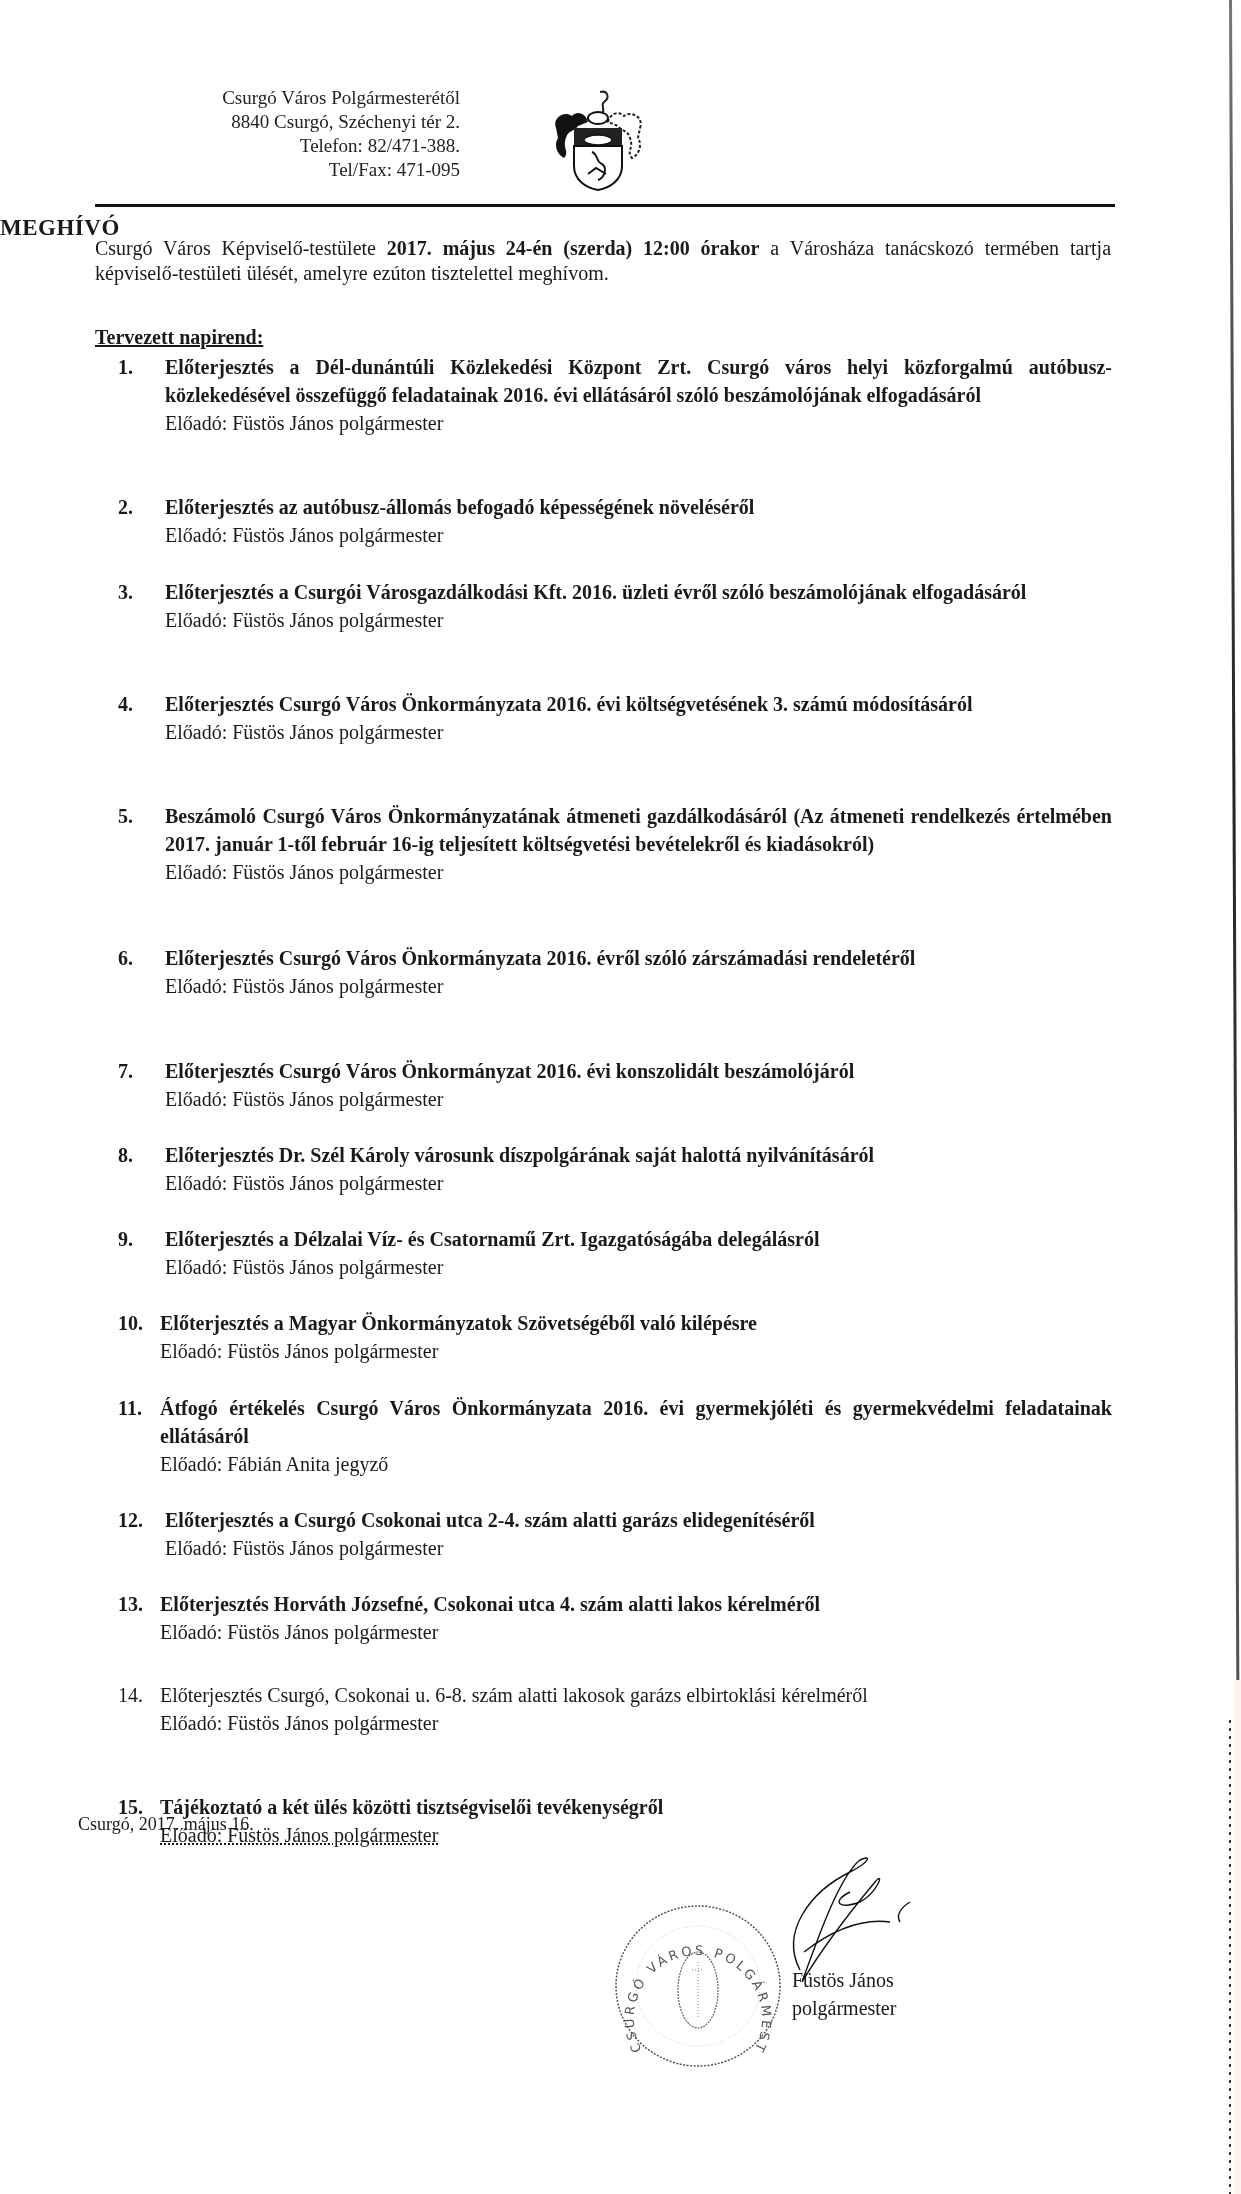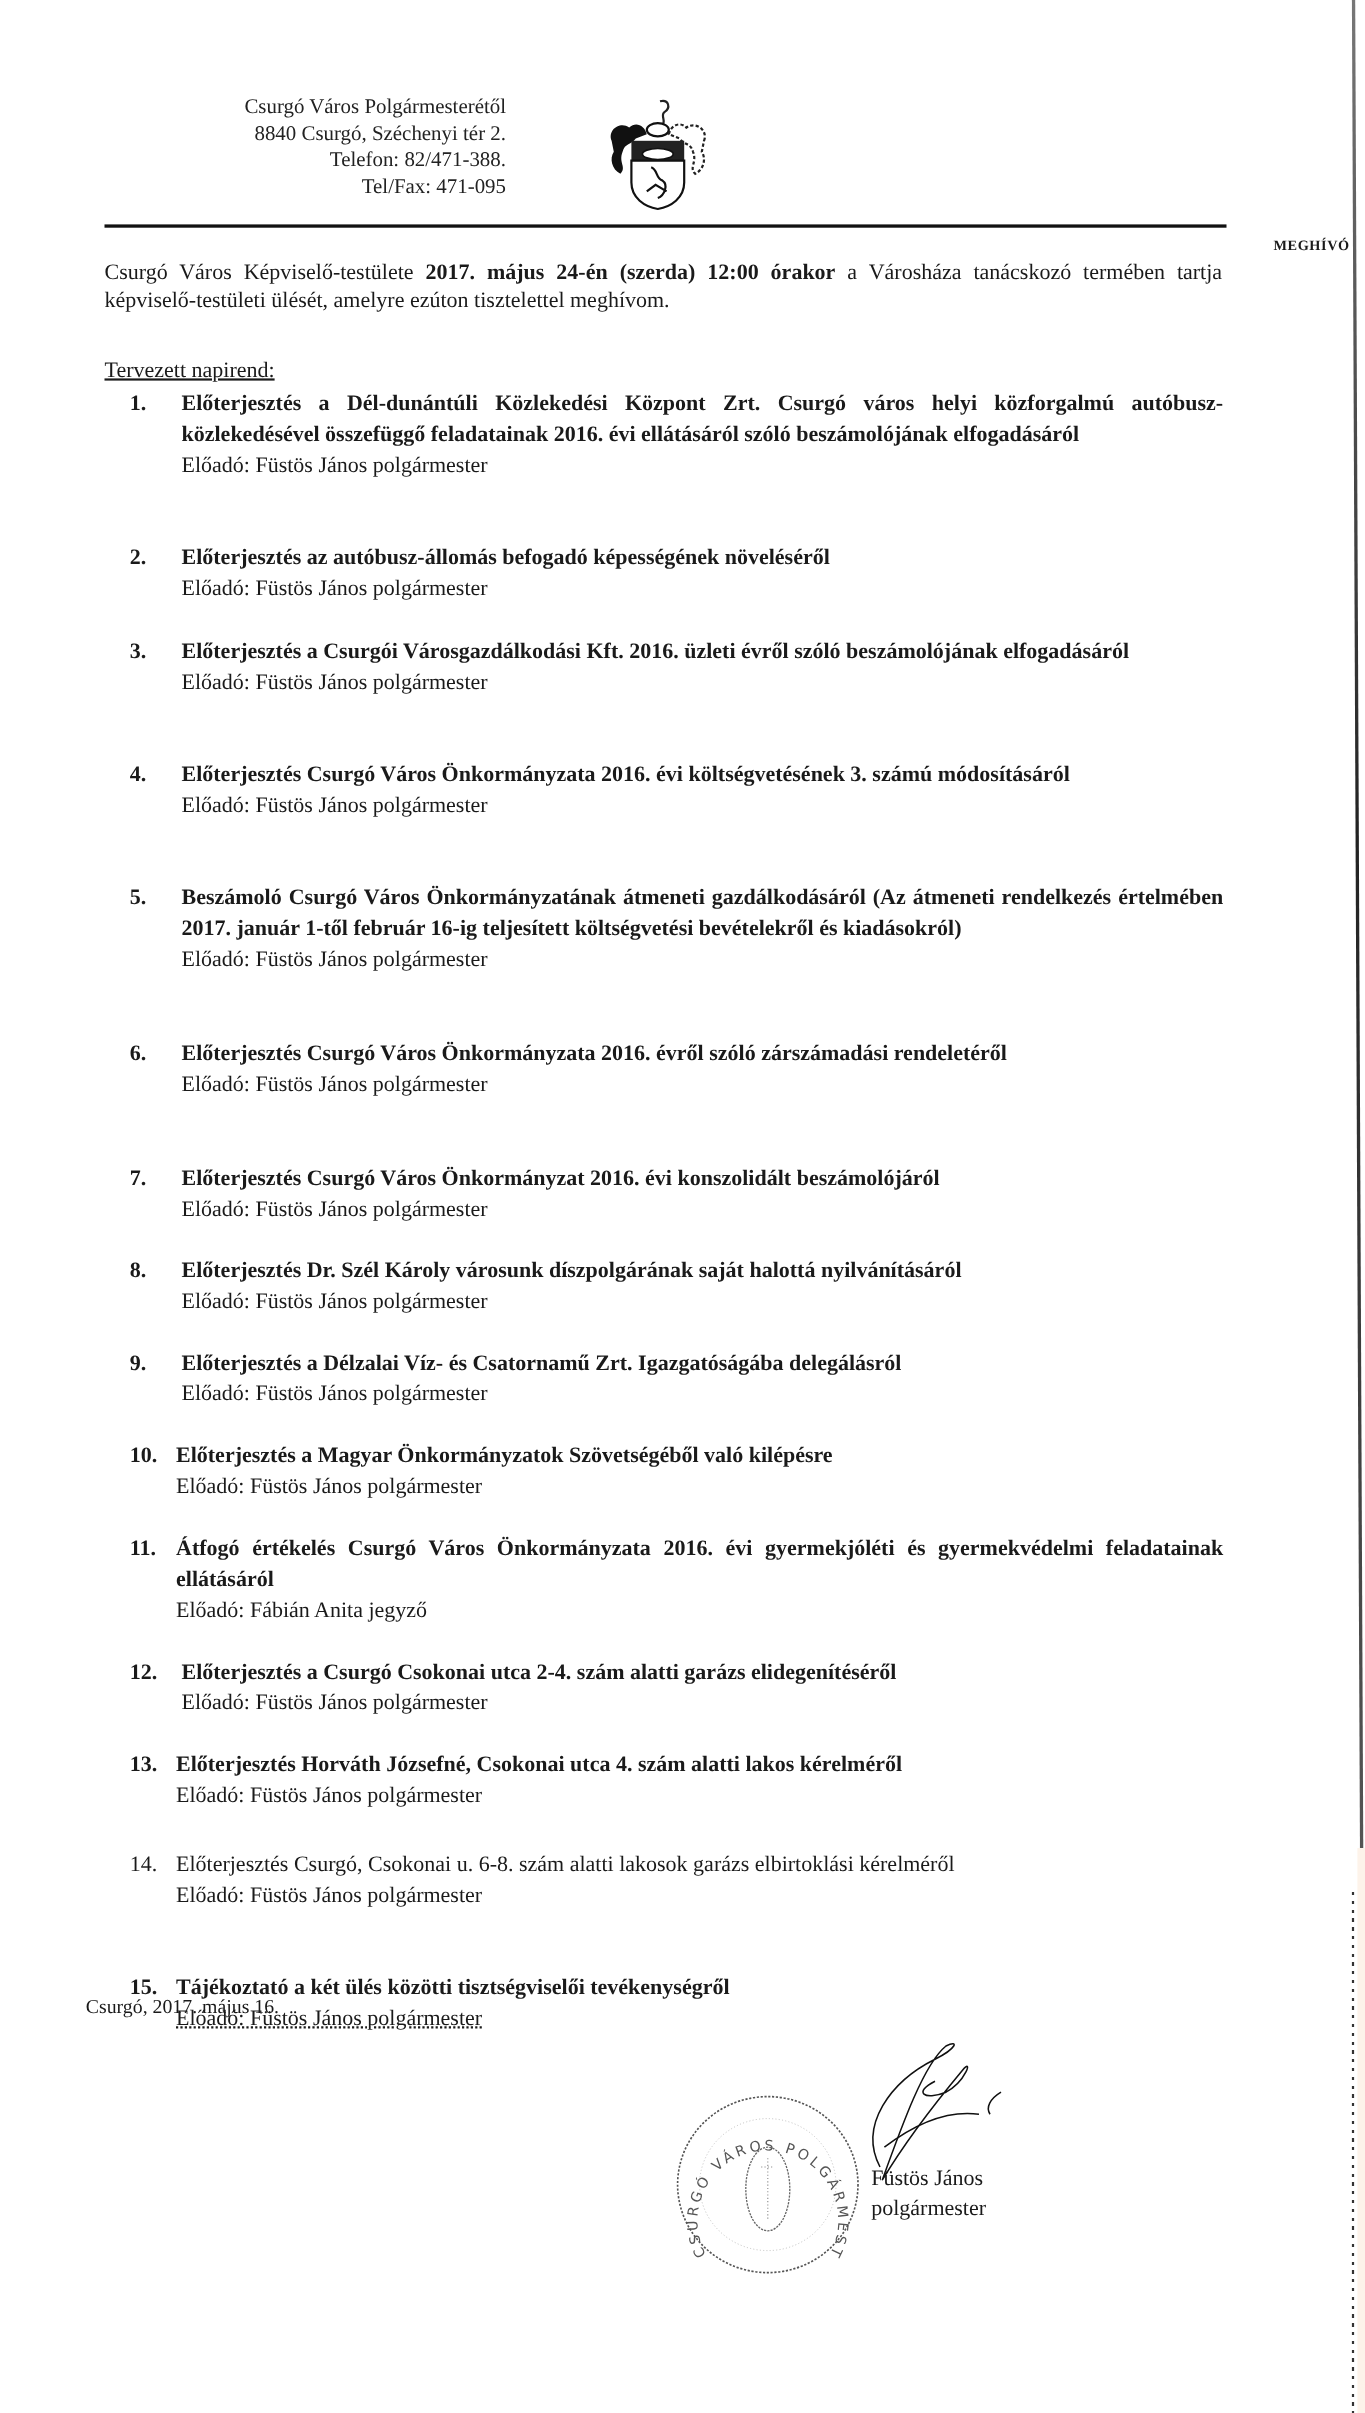--- a/index.html
+++ b/index.html
@@ -4,26 +4,26 @@
 <style>
   html, body { margin: 0; padding: 0; background: #ffffff; }
   body { width: 1241px; height: 2194px; position: relative; overflow: hidden;
          font-family: "Liberation Serif", "DejaVu Serif", serif; color: #1a1a1a; }
   .abs { position: absolute; }
   .letterhead { left: 130px; top: 86px; width: 330px; text-align: center;
                 font-size: 19px; line-height: 24px; color: #222; }
   .letterhead div { white-space: nowrap; text-align: right; }
   .crest { left: 548px; top: 88px; width: 100px; height: 104px; }
   .rule { left: 95px; top: 204px; width: 1020px; height: 3px; background: #111; }
-  .title { left: 0; top: 215px; width: 1227px; text-align: right; font-size: 13px;
+  .title { left: 0; top: 215px; width: 1227px; text-align: left; font-size: 23px;
            font-weight: bold; letter-spacing: 0.5px; }
   .intro { left: 95px; top: 236px; width: 1016px; font-size: 20px; line-height: 25px;
            text-align: justify; text-align-last: left; }
   .intro b { font-weight: bold; }
-  .agenda-title { left: 95px; top: 326px; font-size: 20px; font-weight: normal;
+  .agenda-title { left: 95px; top: 326px; font-size: 20px; font-weight: bold;
                   text-decoration: underline; }
   .item { position: absolute; left: 118px; width: 994px; font-size: 20px; line-height: 28px; }
   .item .num { position: absolute; left: 0; top: 0; width: 40px; font-weight: bold; }
   .item .body { margin-left: 47px; }
   .item .topic { font-weight: bold; text-align: justify; text-align-last: left; }
   .item .presenter { font-weight: normal; }
   .item.last .presenter { text-decoration: underline; text-decoration-style: dotted; }
   .date { left: 78px; top: 1814px; font-size: 18px; }
   .stamp { left: 612px; top: 1900px; width: 172px; height: 172px; }
   .signature { left: 760px; top: 1852px; width: 200px; height: 150px; }

